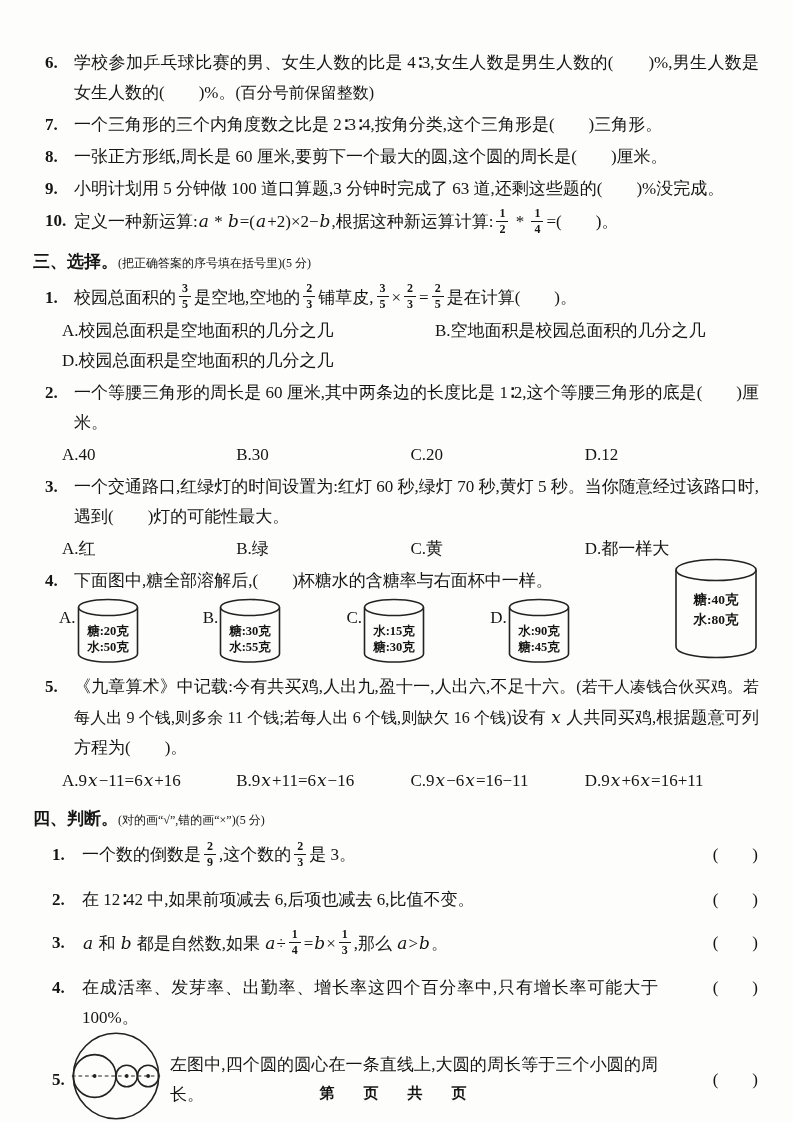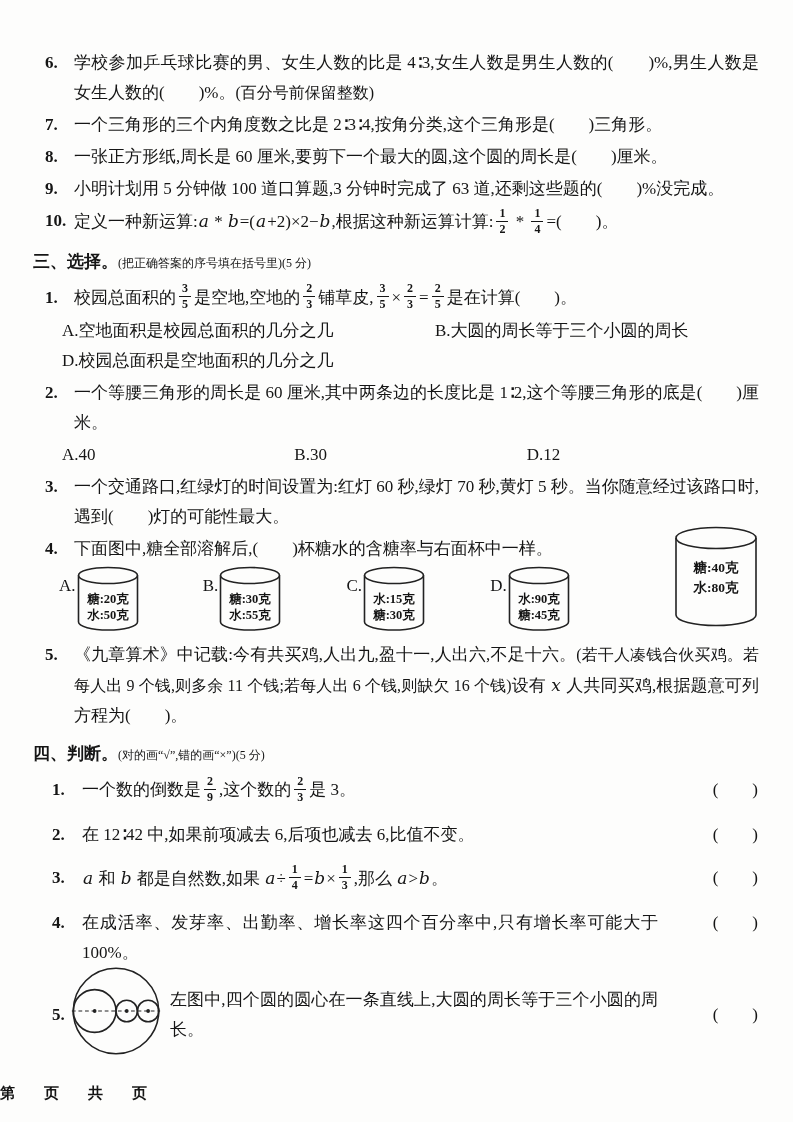--- a/index.html
+++ b/index.html
@@ -43,21 +43,21 @@
   
   .jrow{display:flex;margin-left:19px;margin-bottom:13px;align-items:flex-start;}
   .jrow.with-figure{align-items:center;margin-bottom:6px;}
   .jnum{flex:0 0 30px;font-weight:bold;}
   .jtext{flex:1;text-align:justify;padding-right:26px;}
   .jbracket{flex:0 0 74px;text-align:right;white-space:pre;margin-right:1px;}
   .figwrap{flex:0 0 auto;margin:-16px 8px -18px -12px;}
   svg.fig circle{fill:none;stroke:#222;stroke-width:1.7;}
   svg.fig circle.dot{fill:#222;stroke:none;}
   svg.fig line{stroke:#222;stroke-width:1.3;stroke-dasharray:4 3;}
-  .footer{position:absolute;left:0;right:0;bottom:14px;
+  .footer{position:absolute;left:0;right:0;bottom:14px;text-align:center;
           font-size:15px;font-weight:600;letter-spacing:7px;}
 </style>
 </head>
 <body>
 
 <div class="page">
 
   <div class="section">
     <div class="q">
       <span class="qnum">6.</span>
@@ -106,41 +106,48 @@
           </span>×<span class="frac">
             <span class="fn">2</span>
             <span class="fd">3</span>
           </span>=<span class="frac">
             <span class="fn">2</span>
             <span class="fd">5</span>
           </span>是在计算<span class="blank">(　　)</span>。</div>
     </div>
     <div class="opts">
       <div class="optrow">
-        <span class="opt o1">A.空地面积是校园总面积的几分之几</span>
-        <span class="opt">B.大圆的周长等于三个小圆的周长</span>
+        <span class="opt o1">A.校园总面积是空地面积的几分之几</span>
+        <span class="opt">B.空地面积是校园总面积的几分之几</span>
       </div>
       <div class="optrow">
         <span class="opt">D.校园总面积是空地面积的几分之几</span>
       </div>
     </div>
 
     <div class="q">
       <span class="qnum">2.</span>
       <div class="qtext">一个等腰三角形的周长是 60 厘米,其中两条边的长度比是 1∶2,这个等腰三角形的底是<span class="blank">(　　)</span>厘米。</div>
     </div>
     <div class="opts opts4">
       <span class="opt">A.40</span>
       <span class="opt">B.30</span>
+      <span class="opt">C.20</span>
       <span class="opt">D.12</span>
     </div>
 
     <div class="q">
       <span class="qnum">3.</span>
       <div class="qtext">一个交通路口,红绿灯的时间设置为:红灯 60 秒,绿灯 70 秒,黄灯 5 秒。当你随意经过该路口时,遇到<span class="blank">(　　)</span>灯的可能性最大。</div>
+    </div>
+    <div class="opts opts4">
+      <span class="opt">A.红</span>
+      <span class="opt">B.绿</span>
+      <span class="opt">C.黄</span>
+      <span class="opt">D.都一样大</span>
     </div>
 
     <div class="q4wrap">
       <div class="q">
         <span class="qnum">4.</span>
         <div class="qtext">下面图中,糖全部溶解后,<span class="blank">(　　)</span>杯糖水的含糖率与右面杯中一样。</div>
       </div>
       <div class="cups">
         <div class="cup-item">
           <span class="cup-label">A.</span>
@@ -185,20 +192,26 @@
           <path d="M3,12 L3,89 A40,10.5 0 0 0 83,89 L83,12"></path>
           <text x="43" y="46">糖:40克</text>
           <text x="43" y="66">水:80克</text>
         </svg>
       </div>
     </div>
 
     <div class="q">
       <span class="qnum">5.</span>
       <div class="qtext">《九章算术》中记载:今有共买鸡,人出九,盈十一,人出六,不足十六。<span class="kai">(若干人凑钱合伙买鸡。若每人出 9 个钱,则多余 11 个钱;若每人出 6 个钱,则缺欠 16 个钱)</span>设有 <span class="var">x</span> 人共同买鸡,根据题意可列方程为<span class="blank">(　　)</span>。</div>
+    </div>
+    <div class="opts opts4">
+      <span class="opt">A.9<span class="var">x</span>−11=6<span class="var">x</span>+16</span>
+      <span class="opt">B.9<span class="var">x</span>+11=6<span class="var">x</span>−16</span>
+      <span class="opt">C.9<span class="var">x</span>−6<span class="var">x</span>=16−11</span>
+      <span class="opt">D.9<span class="var">x</span>+6<span class="var">x</span>=16+11</span>
     </div>
   </div>
 
   <div class="section">
     <div class="sect-head">
       <span class="sect-title">四、判断。</span><span class="sect-note">(对的画“√”,错的画“×”)(5 分)</span>
     </div>
 
     <div class="jrow">
       <span class="jnum">1.</span>

